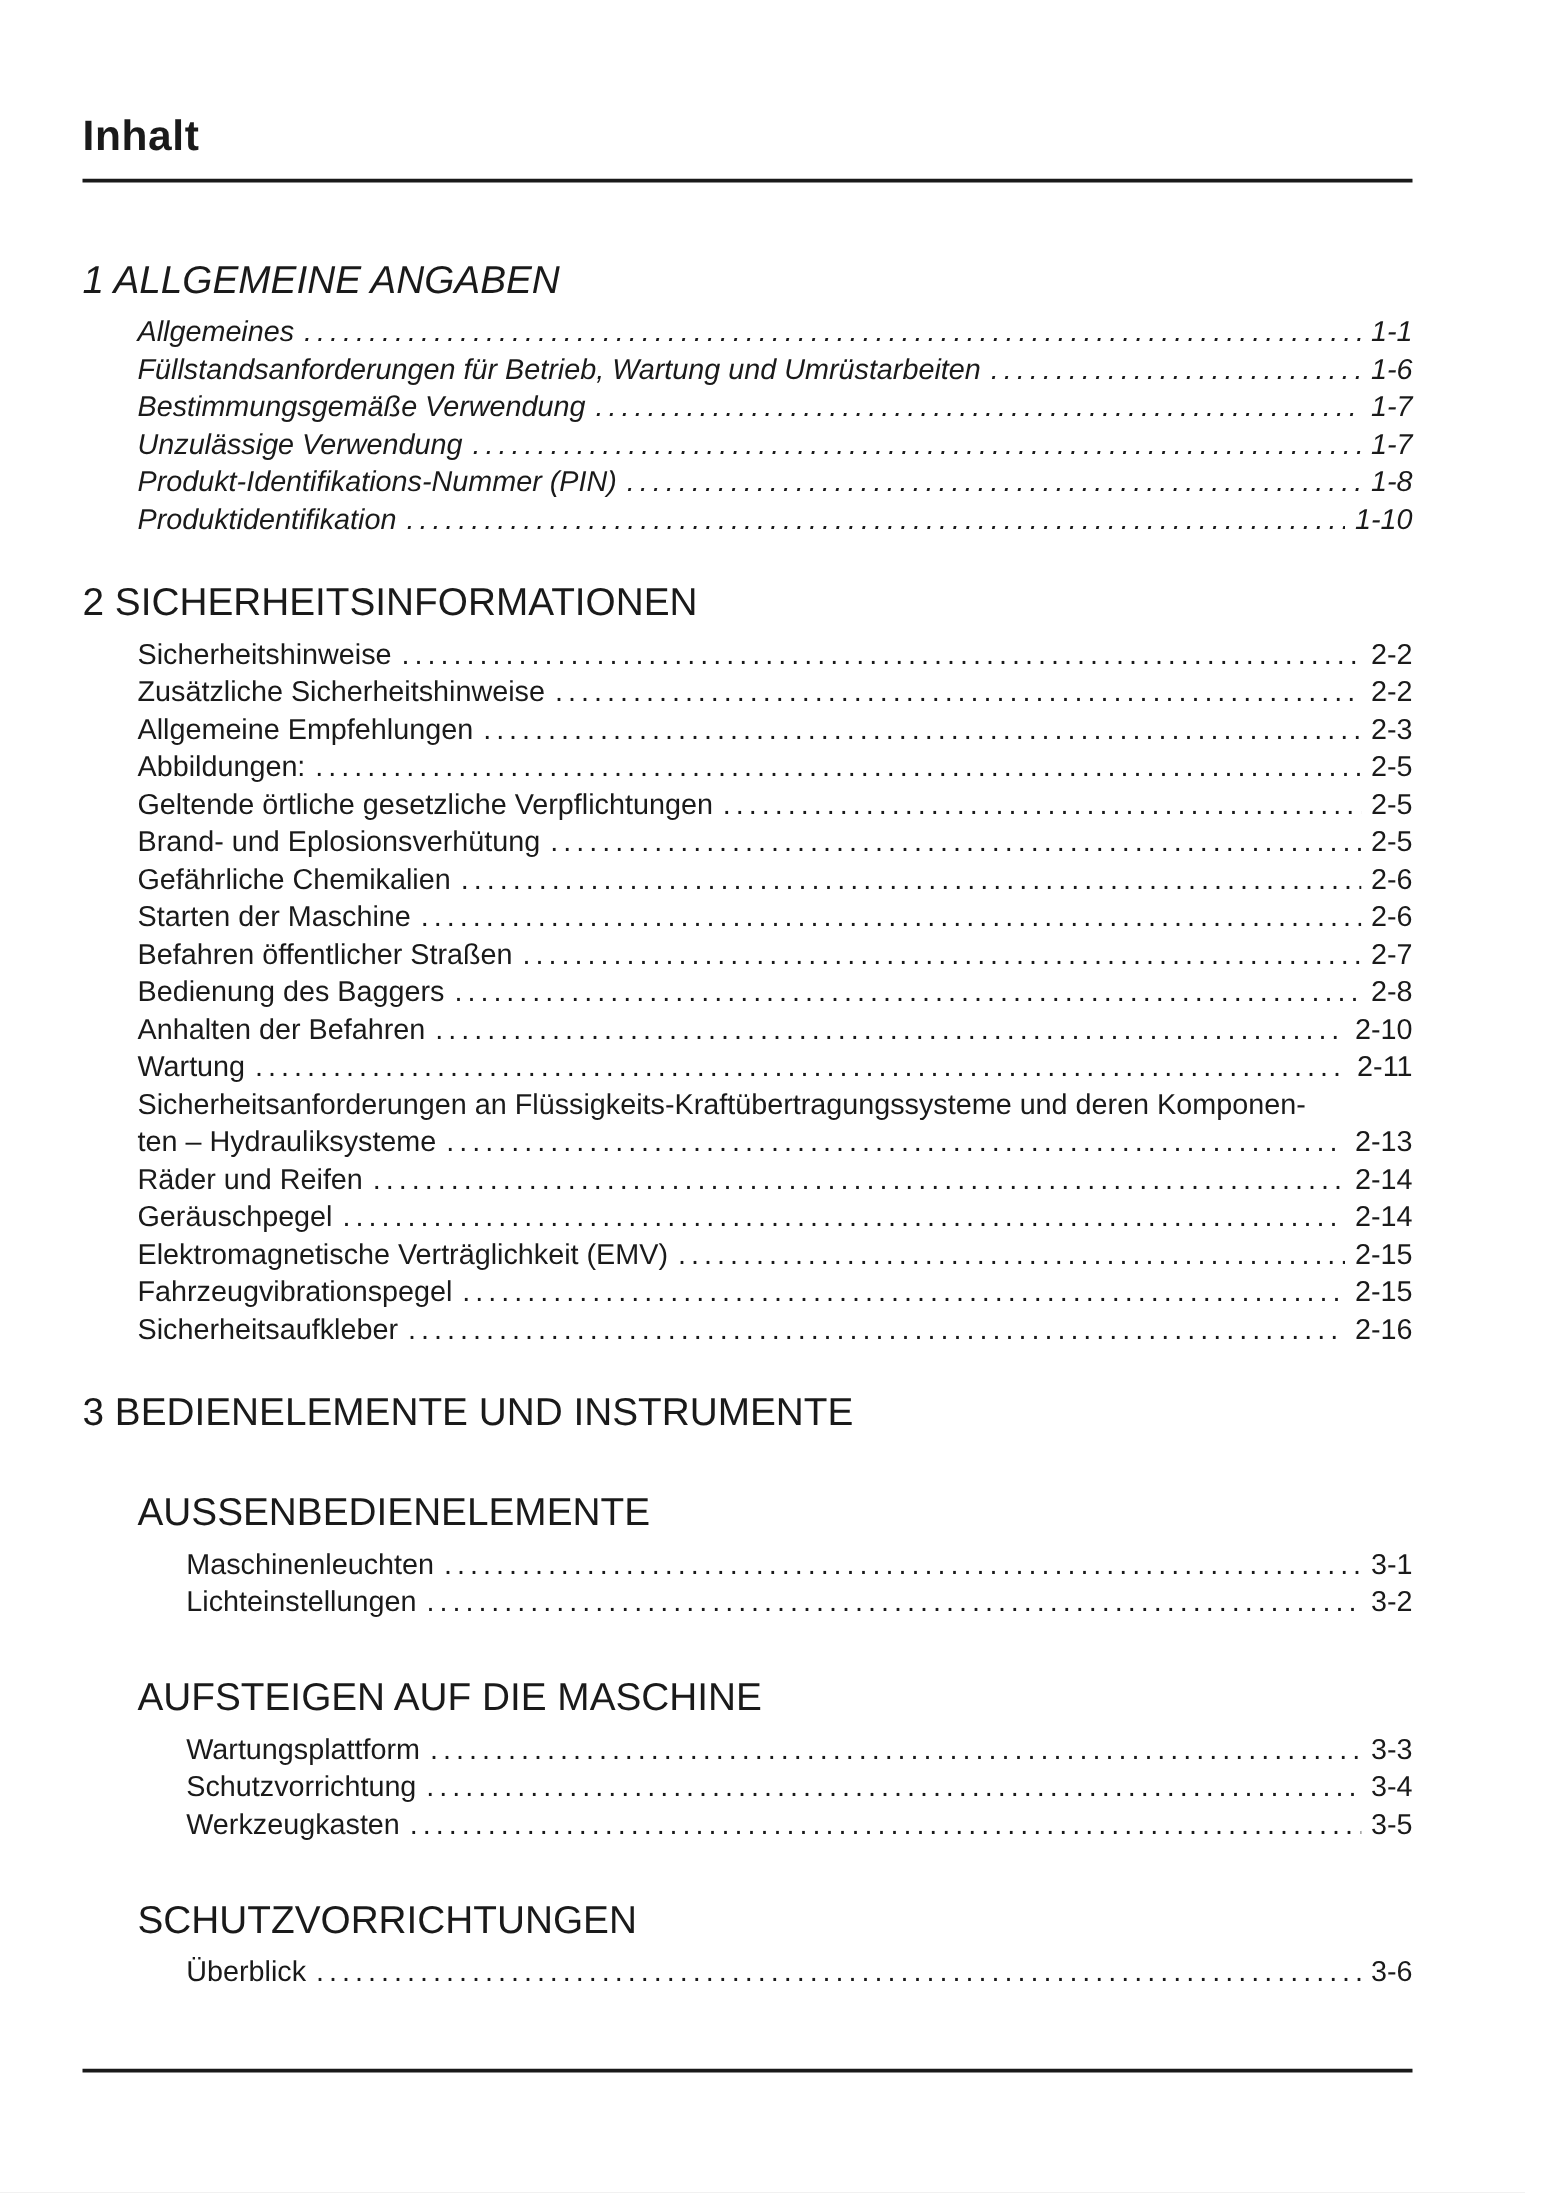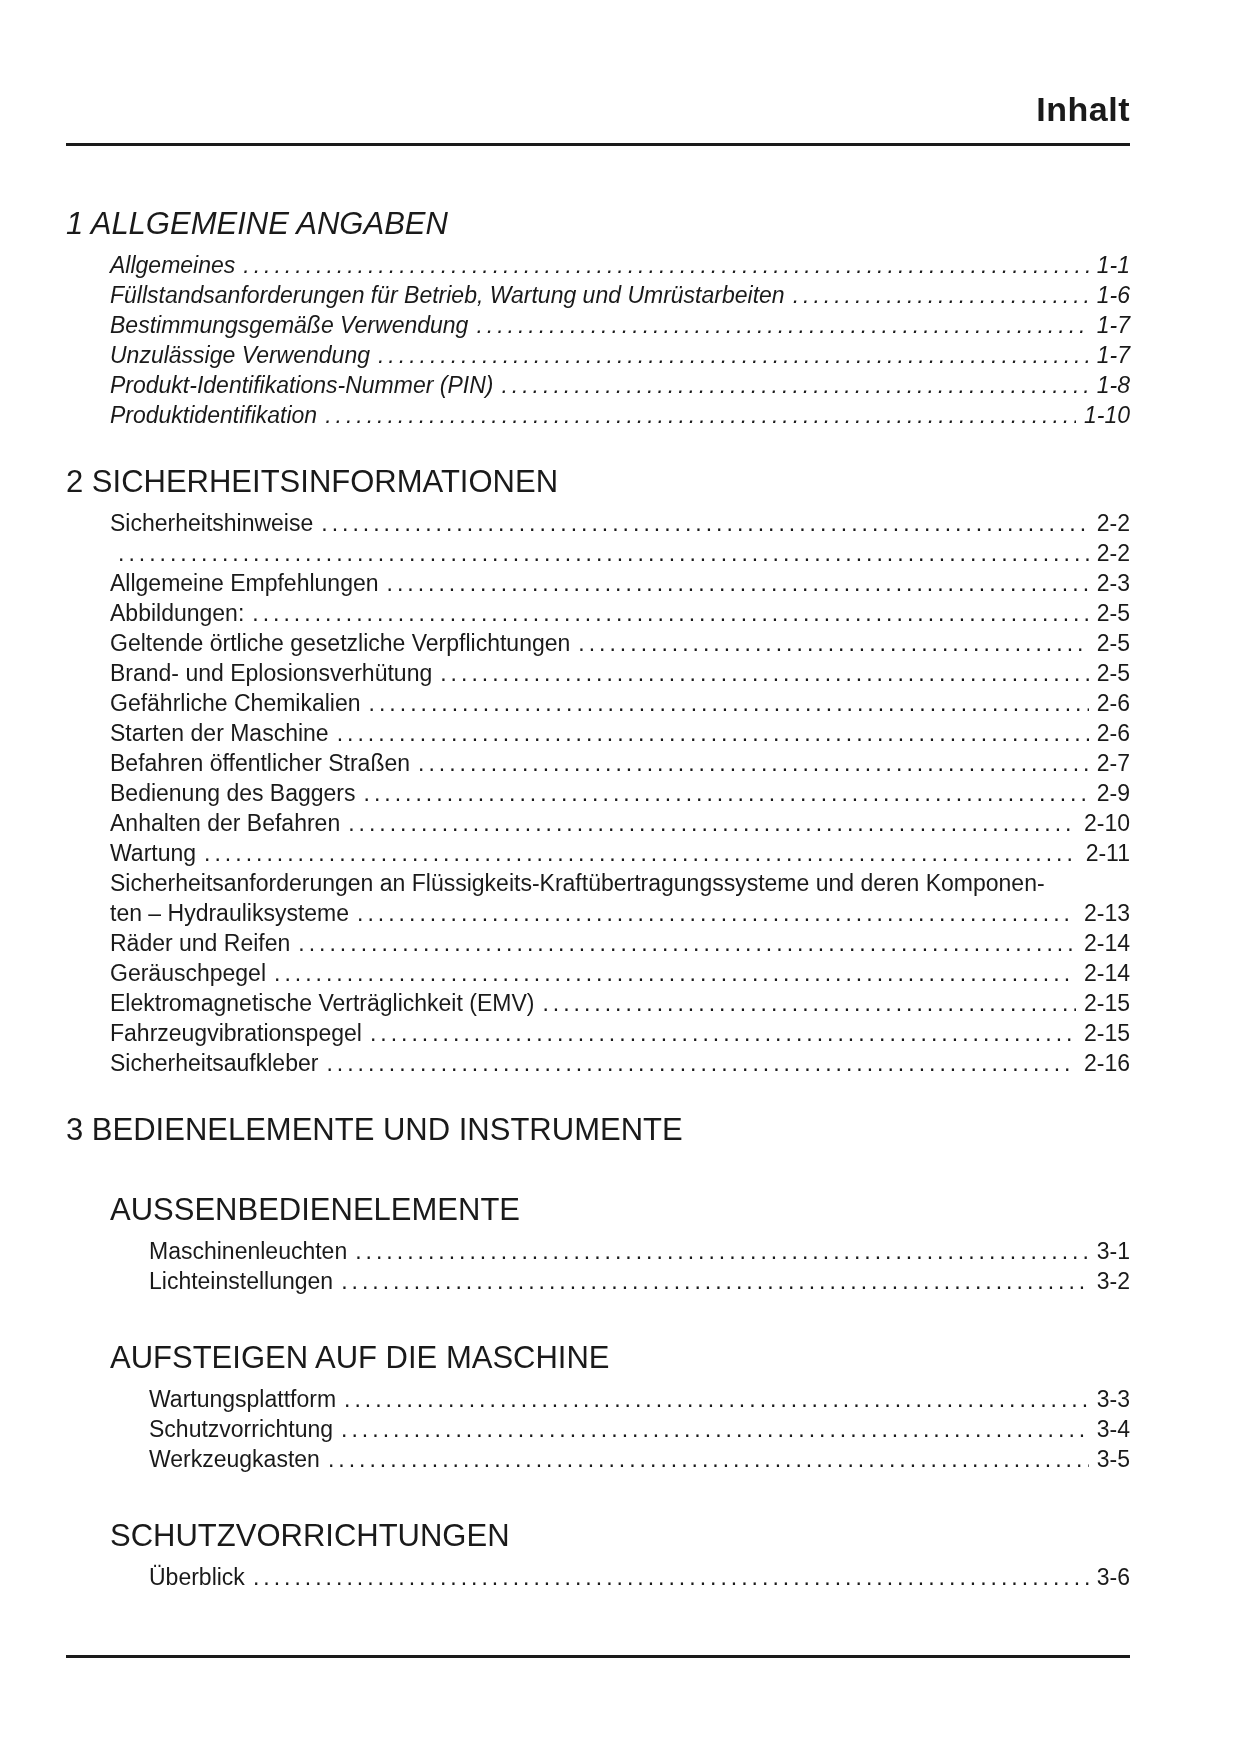--- a/index.html
+++ b/index.html
@@ -14,21 +14,21 @@
     overflow: hidden;
   }
   .content {
     position: absolute;
     left: 66px;
     top: 0;
     width: 1064px;
   }
   .doc-title {
     margin-top: 90px;
-    text-align: right;
+    text-align: left;
     font-size: 34px;
     font-weight: 700;
     letter-spacing: 0.5px;
     line-height: 39px;
   }
   .title-rule {
     margin-top: 14px;
     height: 3px;
     background: #1a1a1a;
   }
@@ -165,20 +165,21 @@
     <div class="row">
       <span class="label">Sicherheitshinweise</span>
       <span class="dots"></span>
       <span class="pagenum">2-2</span>
     </div>
   </div>
 
   <div class="entry">
 
     <div class="row">
+      <span class="label">Zusätzliche Sicherheitshinweise</span>
       <span class="dots"></span>
       <span class="pagenum">2-2</span>
     </div>
   </div>
 
   <div class="entry">
 
     <div class="row">
       <span class="label">Allgemeine Empfehlungen</span>
       <span class="dots"></span>
@@ -238,21 +239,21 @@
       <span class="dots"></span>
       <span class="pagenum">2-7</span>
     </div>
   </div>
 
   <div class="entry">
 
     <div class="row">
       <span class="label">Bedienung des Baggers</span>
       <span class="dots"></span>
-      <span class="pagenum">2-9</span>
+      <span class="pagenum">2-8</span>
     </div>
   </div>
 
   <div class="entry">
 
     <div class="row">
       <span class="label">Anhalten der Befahren</span>
       <span class="dots"></span>
       <span class="pagenum">2-10</span>
     </div>

